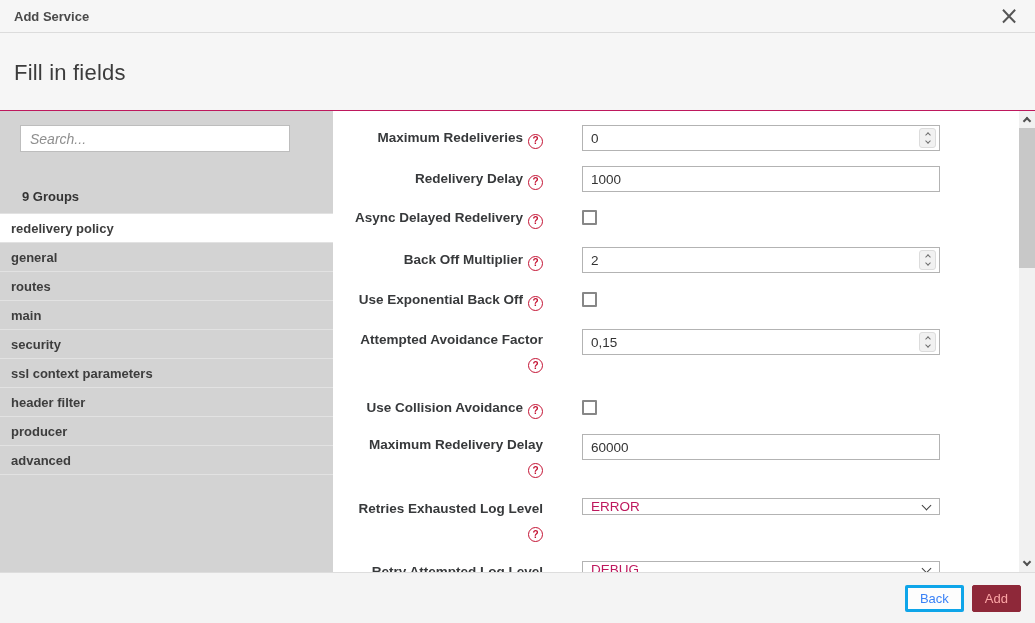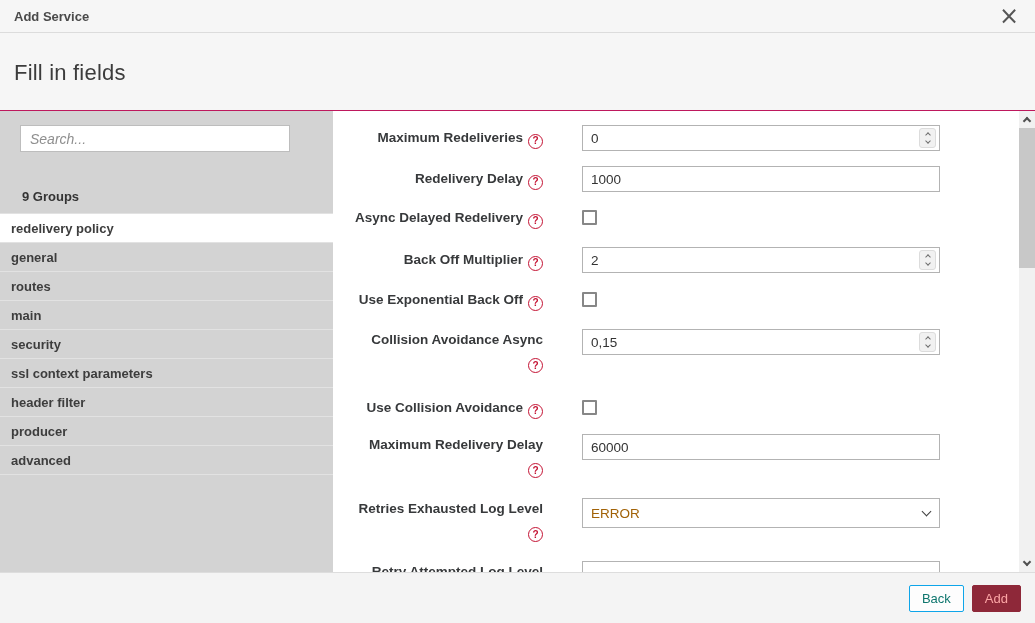--- a/index.html
+++ b/index.html
@@ -78,23 +78,23 @@
   .chev.up { transform: rotate(-135deg); }
   .chev.down { transform: rotate(45deg); }
   .chev.sp { width: 4px; height: 4px; border-width: 1.2px; }
   .select-chev { width: 7px; height: 7px; border-color: #3f3f3f; border-width: 1.5px; margin: -3px 3px 0 0; }
 
   .checkbox {
     appearance: none; -webkit-appearance: none; width: 15px; height: 15px;
     border: 2px solid #878787; background: #fff; display: block; cursor: pointer; border-radius: 1px;
   }
   .select-box {
-    width: 358px; height: 30px; border: 1px solid #b3b3b3; background: #fff;
+    width: 358px; height: 17px; border: 1px solid #b3b3b3; background: #fff;
     display: flex; align-items: center; justify-content: space-between;
-    padding: 0 6px 0 8px; font-size: 13.5px; color: #a16207; cursor: pointer;
+    padding: 0 6px 0 8px; font-size: 13.5px; color: #be185d; cursor: pointer;
   }
 
   
   .form-row:nth-child(1)  { top: 14px; }
   .form-row:nth-child(2)  { top: 55px; }
   .form-row:nth-child(3)  { top: 96px; }
   .form-row:nth-child(4)  { top: 136px; }
   .form-row:nth-child(5)  { top: 178px; }
   .form-row:nth-child(6)  { top: 218px; }
   .form-row:nth-child(7)  { top: 286px; }
@@ -120,21 +120,21 @@
 
   
   .modal-footer {
     flex: 1 0 auto; background: #f4f4f4; border-top: 1px solid #dddddd;
     display: flex; align-items: center; justify-content: flex-end; gap: 8px; padding-right: 14px;
   }
   .btn {
     height: 27px; padding: 0 12px; font-family: "Liberation Sans", "DejaVu Sans", sans-serif;
     font-size: 13px; border-radius: 2px; cursor: pointer;
   }
-  .btn.back { background: #fdfdfd; border: 1px solid #0ea5e9; color: #0f766e; }
+  .btn.back { background: #fdfdfd; border: 3px solid #0ea5e9; color: #3b82f6; }
   .btn.add { background: #8e2839; border: 1px solid #8e2839; color: #fca5a5; }
 </style>
 </head>
 <body>
 
 <div class="modal">
 
   <div class="modal-header">
     <span class="modal-title">Add Service</span>
     <button class="close-btn">×</button>
@@ -212,21 +212,21 @@
                 </span></div>
             </div>
           </div>
           <div class="form-row">
             <div class="label-cell"><span class="field-label">Use Exponential Back Off</span><span class="help-icon">?</span></div>
             <div class="control-cell">
               <input type="checkbox" class="checkbox" style="">
             </div>
           </div>
           <div class="form-row">
-            <div class="label-cell"><span class="field-label">Collision Avoidance Async</span><span class="help-icon">?</span></div>
+            <div class="label-cell"><span class="field-label">Attempted Avoidance Factor</span><span class="help-icon">?</span></div>
             <div class="control-cell">
               <div class="input-wrap"><input type="text" class="text-field number" value="0,15" style=""><span class="spinner">
                   <i class="chev up sp"></i>
                   <i class="chev down sp"></i>
                 </span></div>
             </div>
           </div>
           <div class="form-row">
             <div class="label-cell"><span class="field-label">Use Collision Avoidance</span><span class="help-icon">?</span></div>
             <div class="control-cell">

